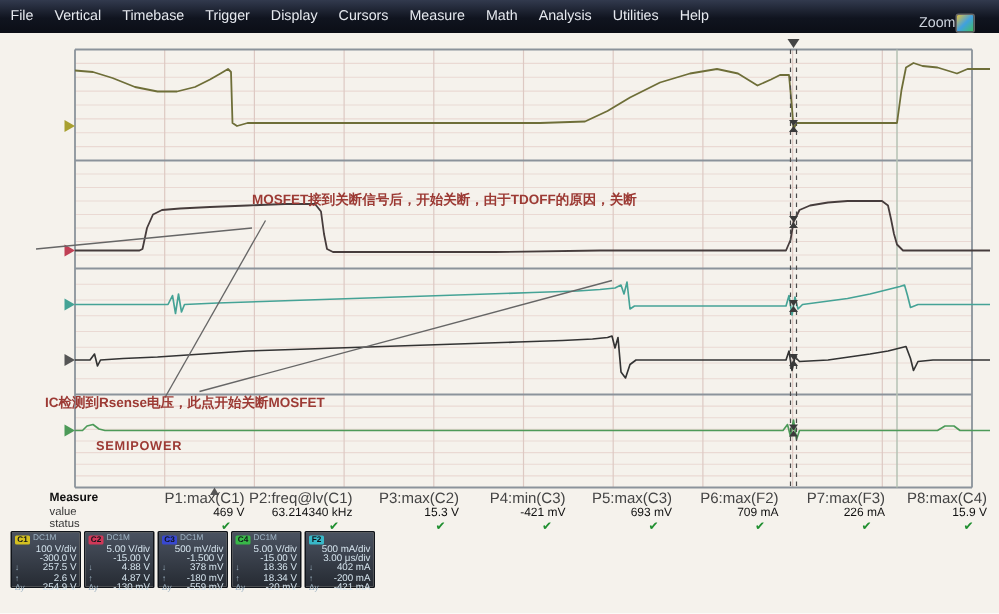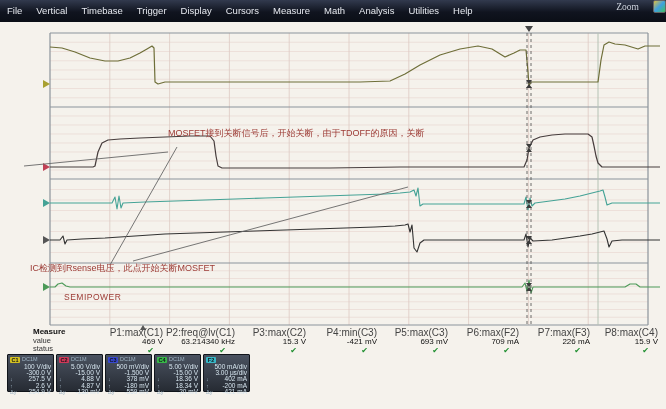--- a/index.html
+++ b/index.html
@@ -1,32 +1,32 @@
 <!DOCTYPE html>
 <html><head>
 <meta charset="utf-8">
 <style>
   html,body{margin:0;padding:0;background:#fff;}
   .app{position:relative;width:666px;height:409px;overflow:hidden;background:#f5f2ec;
        font-family:"Liberation Sans",sans-serif;}
   
   .menubar{position:absolute;left:0;top:0;right:0;height:22px;
     background:linear-gradient(#323a4e,#10141f 55%,#0b0e16);
-    display:flex;align-items:flex-start;color:#e6e9ef;font-size:9.5px;}
+    display:flex;align-items:flex-end;color:#e6e9ef;font-size:9.5px;}
   .menubar .item{padding:0 7px;line-height:22px;cursor:default;}
   .menubar .spacer{flex:1;}
-  .zoom-wrap{display:flex;align-items:center;gap:14px;padding-right:0;color:#cdd3dd;font-family:Liberation Serif, serif;}
+  .zoom-wrap{display:flex;align-items:center;gap:0;padding-right:16px;color:#cdd3dd;}
   .zoom-ico{width:11px;height:11px;border-radius:2px;
     background:linear-gradient(135deg,#e0c040 0%,#40a0e0 50%,#40c060 100%);
     border:1px solid #666;}
   
   .plot{position:absolute;left:0;top:22px;right:0;height:310px;background:#f5f2ec;}
   svg.overlay{position:absolute;left:0;top:0;pointer-events:none;}
   
-  .note{position:absolute;color:#9c3a34;font-weight:normal;line-height:12px;white-space:nowrap;}
+  .note{position:absolute;color:#9c3a34;font-weight:bold;line-height:12px;white-space:nowrap;}
   .note-mosfet{left:168px;top:127px;font-size:9px;}
   .note-ic{left:30px;top:262px;font-size:9px;}
   .note-brand{left:64px;top:291px;font-size:8.5px;letter-spacing:.5px;}
   .note-center{left:26px;top:301px;font-size:11.5px;}
   
   .measure{position:absolute;left:0;top:328px;right:0;height:26px;color:#222;}
   .m-rowlabels{position:absolute;left:33px;top:0;font-size:7.5px;line-height:8.5px;color:#333;}
   .m-rowlabels .hd{font-size:8px;font-weight:bold;color:#111;}
   .m-col{position:absolute;top:0;width:78px;text-align:right;}
   .m-label{font-size:10px;color:#444;line-height:9px;}

